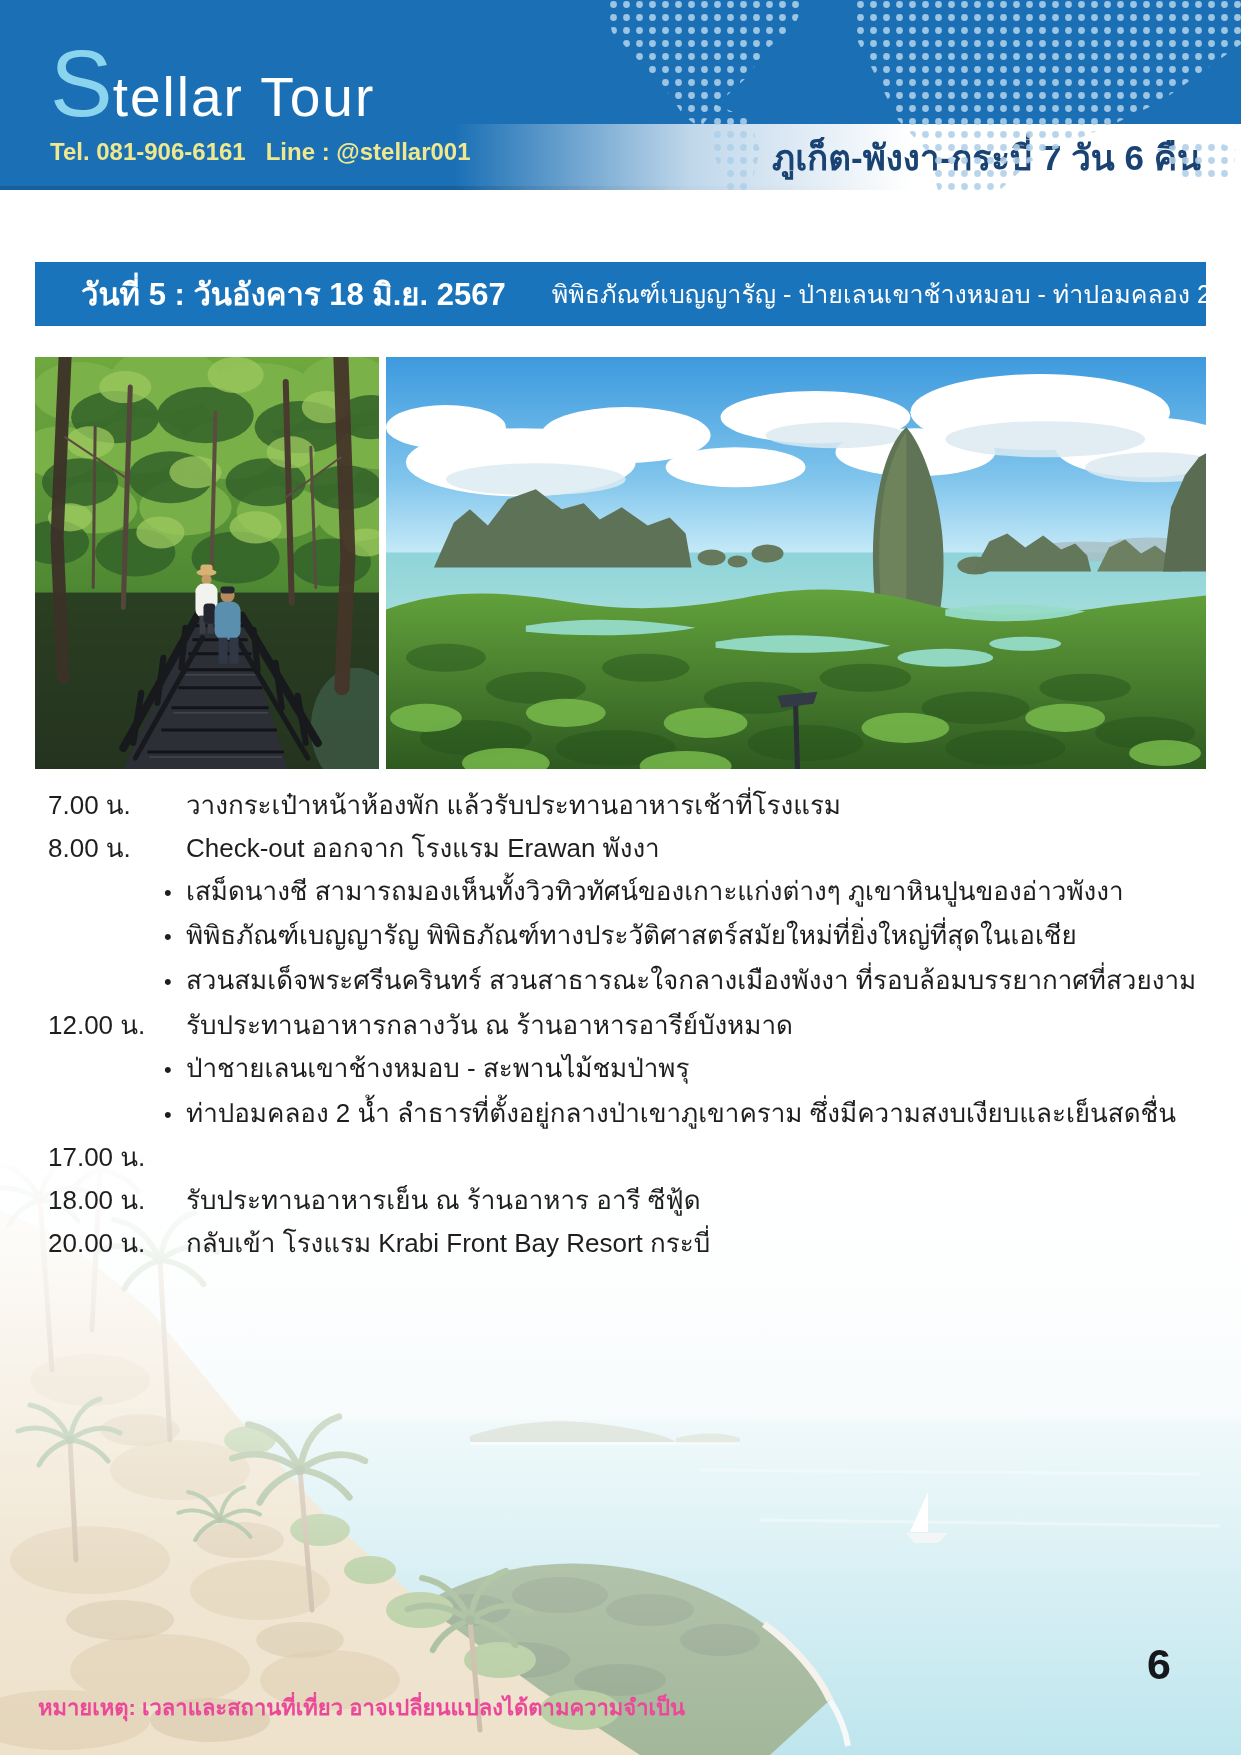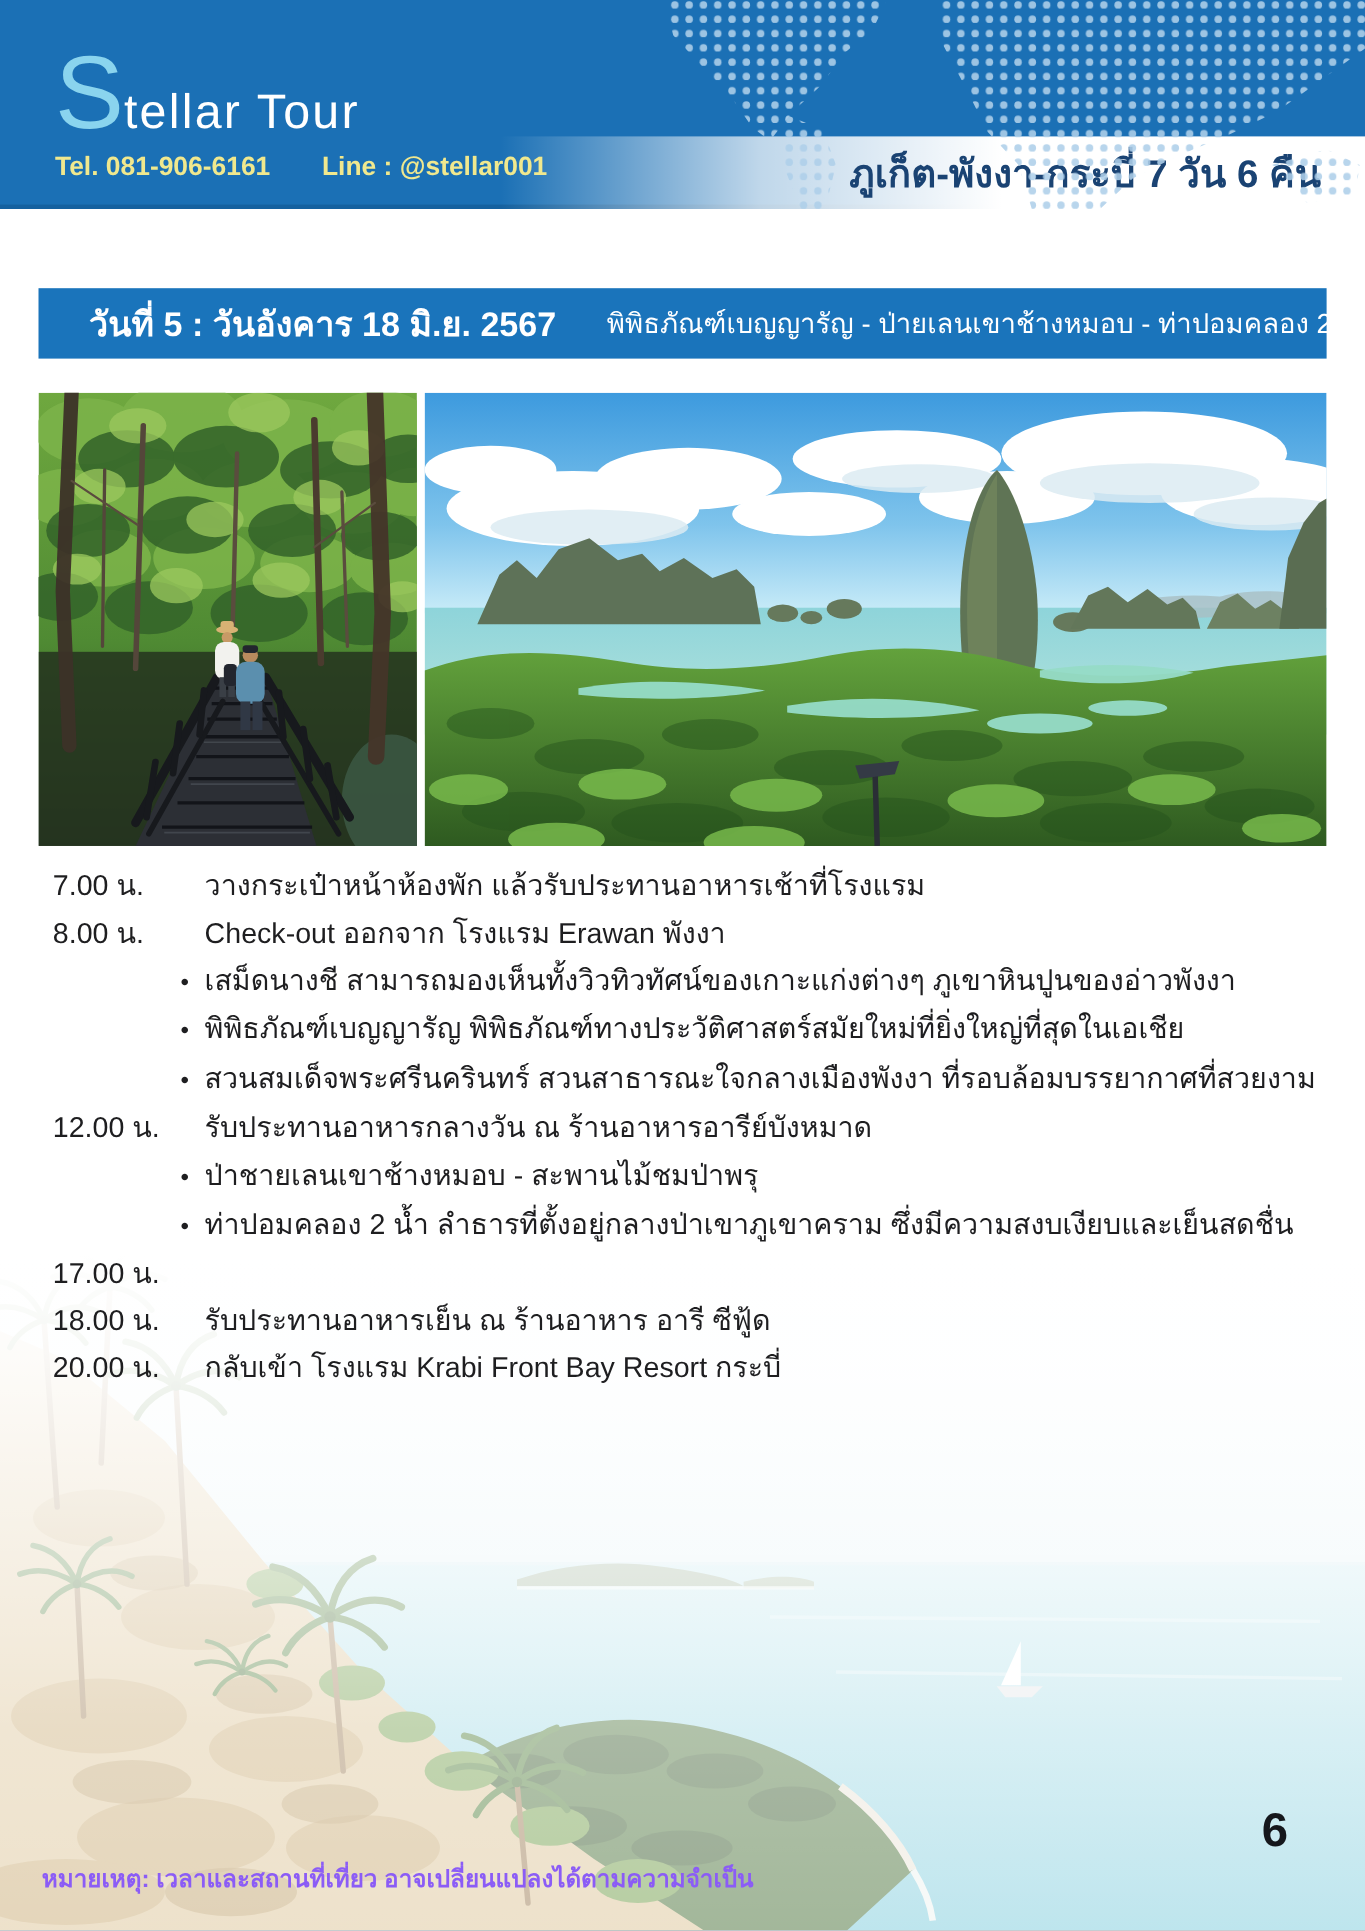--- a/index.html
+++ b/index.html
@@ -10,22 +10,22 @@
   
   .header{position:absolute;left:0;top:0;width:1241px;height:190px;background:#1b70b5;
           border-bottom:4px solid #15619f;}
   .map-svg{position:absolute;right:0;top:0;width:645px;height:190px;z-index:2;pointer-events:none;}
   .title-band{position:absolute;left:455px;right:0;top:124px;height:66px;z-index:1;
               background:linear-gradient(90deg,rgba(255,255,255,0) 0%,rgba(255,255,255,.72) 30%,#ffffff 58%);
               display:flex;align-items:center;justify-content:flex-end;padding-right:40px;}
   .trip-title{position:relative;z-index:4;font-size:35px;font-weight:bold;color:#1a4373;white-space:nowrap;}
   .brand{position:absolute;left:50px;top:30px;z-index:3;white-space:nowrap;}
   .brand-s{font-size:94px;font-weight:400;color:#8ad4ee;letter-spacing:0;}
-  .brand-rest{font-size:44px;font-weight:300;color:#ffffff;letter-spacing:2px;}
-  .contact{position:absolute;left:50px;top:138px;z-index:3;display:flex;gap:47px;
+  .brand-rest{font-size:55px;font-weight:300;color:#ffffff;letter-spacing:2px;}
+  .contact{position:absolute;left:50px;top:138px;z-index:3;display:flex;gap:20px;
            color:#f0e88e;font-size:24px;font-weight:bold;}
 
   
   .day-bar{position:absolute;left:35px;top:262px;width:1171px;height:64px;background:#1a74bb;
            display:flex;align-items:center;padding-left:46px;gap:26px;z-index:2;}
   .day-title{color:#fff;font-size:31px;font-weight:bold;white-space:nowrap;}
   .day-sub{color:#fff;font-size:25px;font-weight:400;white-space:nowrap;margin-left:20px;}
 
   
   .photo-left{position:absolute;left:35px;top:357px;width:344px;height:412px;z-index:2;}
@@ -40,21 +40,21 @@
   .bullet{display:inline-block;width:22px;margin-left:-22px;font-size:22px;}
 
   
   .bottom-photo{position:absolute;left:0;top:1140px;width:1241px;height:615px;z-index:1;}
   .bottom-photo svg{display:block;width:100%;height:100%;}
   .bottom-photo::after{content:"";position:absolute;inset:0;
      background:linear-gradient(180deg,#ffffff 0%,rgba(255,255,255,.94) 16%,rgba(255,255,255,.78) 40%,
                 rgba(255,255,255,.58) 70%,rgba(255,255,255,.5) 100%);}
 
   
-  .footer-note{position:absolute;left:38px;top:1690px;z-index:4;font-size:22px;font-weight:600;color:#8b5cf6;}
+  .footer-note{position:absolute;left:38px;top:1690px;z-index:4;font-size:22px;font-weight:600;color:#ec4899;}
   .page-number{position:absolute;right:70px;top:1640px;z-index:4;font-size:43px;font-weight:bold;color:#15171c;}
 </style>
 </head>
 <body>
 
 <div class="page">
 
   <header class="header">
     <div class="title-band">
       <span class="trip-title">ภูเก็ต-พังงา-กระบี่ 7 วัน 6 คืน</span>

